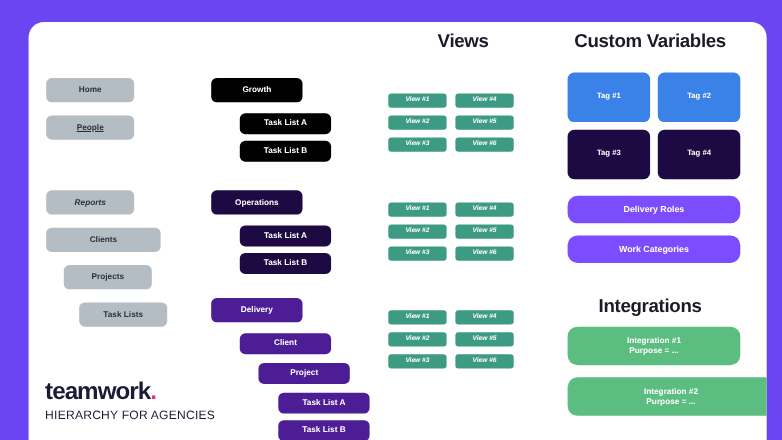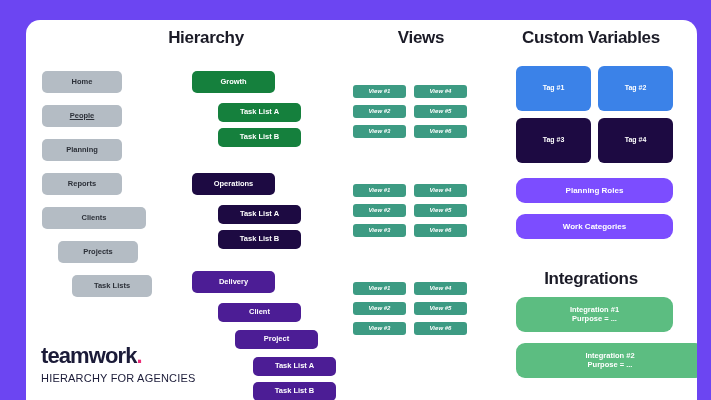--- a/index.html
+++ b/index.html
@@ -53,21 +53,21 @@
     border-radius: 5px;
     line-height: 1.15;
   }
 
   .gray {
     background: #b4bcc4;
     color: #2c3038;
     border-radius: 5px;
     font-size: 7.5px;
   }
-  .green  { background: #15803d; font-size: 7.5px; text-align: center; }
+  .green  { background: #000000; font-size: 7.5px; text-align: center; }
   .navy   { background: #1d0a42; font-size: 7.5px; }
   .blue   { background: #4c1d95; font-size: 7.5px; }
   .teal   { background: #3d9b83; font-size: 6px; font-style: italic; border-radius: 3px; }
   .tagblue{ background: #3b82e8; font-size: 7px; border-radius: 6px; }
   .tagnavy{ background: #1d0a42; font-size: 7px; border-radius: 6px; }
   .purple { background: #7c4dff; font-size: 8px; border-radius: 9px; }
   .integ  { background: #5cbd81; font-size: 7.5px; border-radius: 9px; }
 
   
   #logo-wrap {
@@ -91,38 +91,34 @@
     color: #1b1b38;
     letter-spacing: 0.2px;
   }
 </style>
 </head>
 <body>
 
 <div id="stage">
   <div id="card">
 
-    <div class="col-title" style="left:70px; top:8px; width:220px;">Hierarchy</div>
 
     <div class="col-title" style="left:320px; top:8px; width:150px;">Views</div>
 
     <div class="col-title" style="left:470px; top:8px; width:190px;">Custom Variables</div>
 
     <div class="col-title" style="left:470px; top:249px; width:190px;">Integrations</div>
 
     <div class="box gray" style="left:16px; top:51px; width:80px; height:22px;">
       <span>Home</span>
     </div>
     <div class="box gray" style="left:16px; top:85px; width:80px; height:22px;text-decoration:underline;">
       <span>People</span>
     </div>
-    <div class="box gray" style="left:16px; top:119px; width:80px; height:22px;">
-      <span>Planning</span>
-    </div>
-    <div class="box gray" style="left:16px; top:153px; width:80px; height:22px;">
+    <div class="box gray" style="left:16px; top:153px; width:80px; height:22px;font-style:italic;">
       <span>Reports</span>
     </div>
     <div class="box gray" style="left:16px; top:187px; width:104px; height:22px;">
       <span>Clients</span>
     </div>
     <div class="box gray" style="left:32px; top:221px; width:80px; height:22px;">
       <span>Projects</span>
     </div>
     <div class="box gray" style="left:46px; top:255px; width:80px; height:22px;">
       <span>Task Lists</span>
@@ -228,21 +224,21 @@
       <span>Tag #2</span>
     </div>
     <div class="box tagnavy" style="left:490px; top:98px; width:75px; height:45px;">
       <span>Tag #3</span>
     </div>
     <div class="box tagnavy" style="left:572px; top:98px; width:75px; height:45px;">
       <span>Tag #4</span>
     </div>
 
     <div class="box purple" style="left:490px; top:158px; width:157px; height:25px;">
-      <span>Planning Roles</span>
+      <span>Delivery Roles</span>
     </div>
     <div class="box purple" style="left:490px; top:194px; width:157px; height:25px;">
       <span>Work Categories</span>
     </div>
 
     <div class="box integ" style="left:490px; top:277px; width:157px; height:35px; flex-direction:column;">
       <span>Integration #1</span>
       <span>Purpose = ...</span>
     </div>
     <div class="box integ" style="left:490px; top:323px; width:188px; height:35px; flex-direction:column;">

